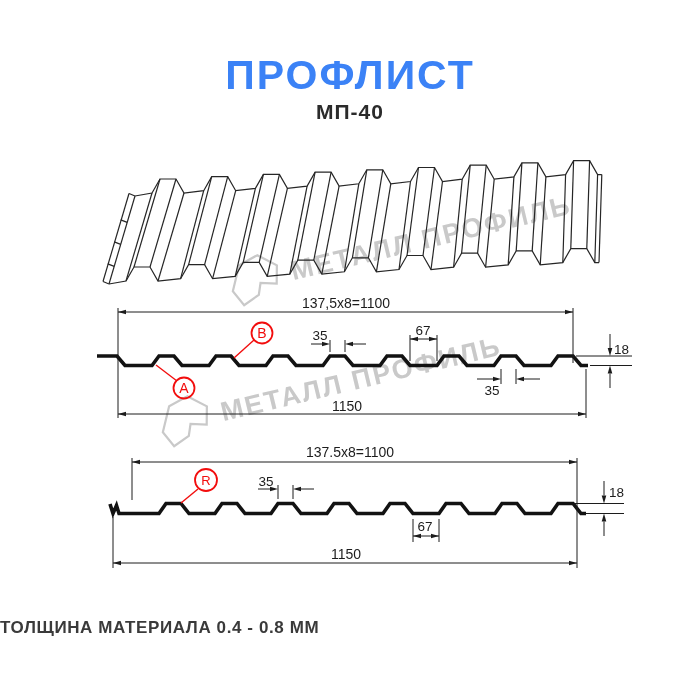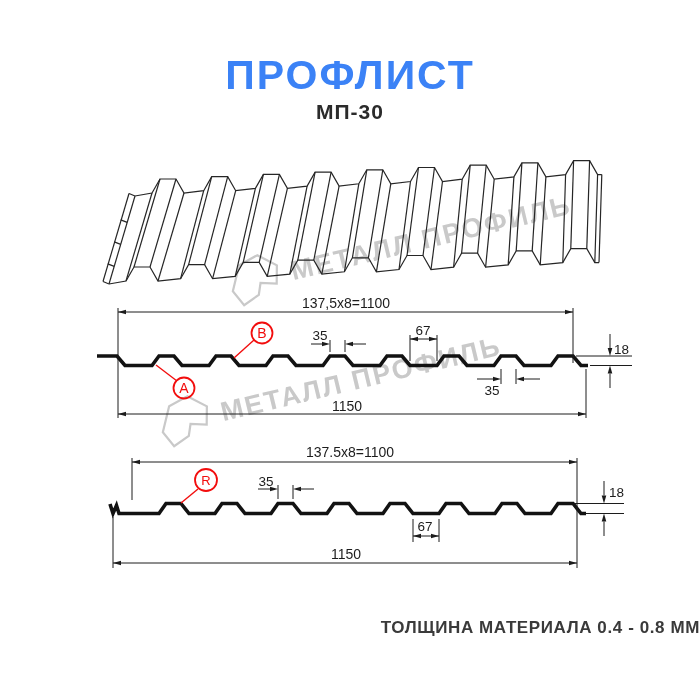--- a/index.html
+++ b/index.html
@@ -2,40 +2,40 @@
 <html><head>
 <meta charset="utf-8">
 <style>
   html,body{margin:0;padding:0;background:#ffffff;}
   .page{position:relative;width:700px;height:700px;background:#ffffff;overflow:hidden;
         font-family:"Liberation Sans", sans-serif;}
   .title{position:absolute;left:0;top:52px;width:700px;text-align:center;
          font-size:41px;font-weight:800;letter-spacing:2px;color:#3b82f6;z-index:5;}
   .subtitle{position:absolute;left:0;top:100px;width:700px;text-align:center;
          font-size:21px;font-weight:600;letter-spacing:1px;color:#2b2b2b;z-index:5;}
-  .footer{position:absolute;left:0;top:618px;width:700px;text-align:right;
+  .footer{position:absolute;left:0;top:618px;width:700px;text-align:left;
          font-size:17px;font-weight:600;letter-spacing:.6px;color:#3a3a3a;z-index:5;}
   .wm{position:absolute;display:flex;align-items:center;gap:10px;z-index:1;
       transform-origin:0 50%;transform:rotate(-13.5deg);color:#c9c9c9;white-space:nowrap;}
   .wm span{font-size:27px;font-weight:700;letter-spacing:2px;}
   .wm svg{flex:0 0 auto;}
   .wm1{left:227px;top:262px;}
   .wm2{left:157px;top:403px;}
   #drawing{position:absolute;left:0;top:0;z-index:2;}
   text.dim{font-family:"Liberation Sans",sans-serif;font-size:13.5px;fill:#1c1c1c;}
   text.dimbig{font-family:"Liberation Sans",sans-serif;font-size:14px;fill:#1c1c1c;}
   text.marker{font-family:"Liberation Sans",sans-serif;font-size:14px;fill:#F20D0D;font-weight:400;}
 </style>
 </head>
 <body>
 
 <div class="page">
 
   <div class="title">ПРОФЛИСТ</div>
-  <div class="subtitle">МП-30</div>
+  <div class="subtitle">МП-40</div>
 
   <div class="wm wm1">
     <svg width="56" height="50" viewBox="0 0 100 90">
       <path d="M8,55 L30,12 L66,2 L96,28 L88,60 L60,52 L52,72 L22,84 Z" fill="none" stroke="#c9c9c9" stroke-width="4"></path>
     </svg>
     <span>МЕТАЛЛ ПРОФИЛЬ</span>
   </div>
 
   <div class="wm wm2">
     <svg width="56" height="50" viewBox="0 0 100 90">

